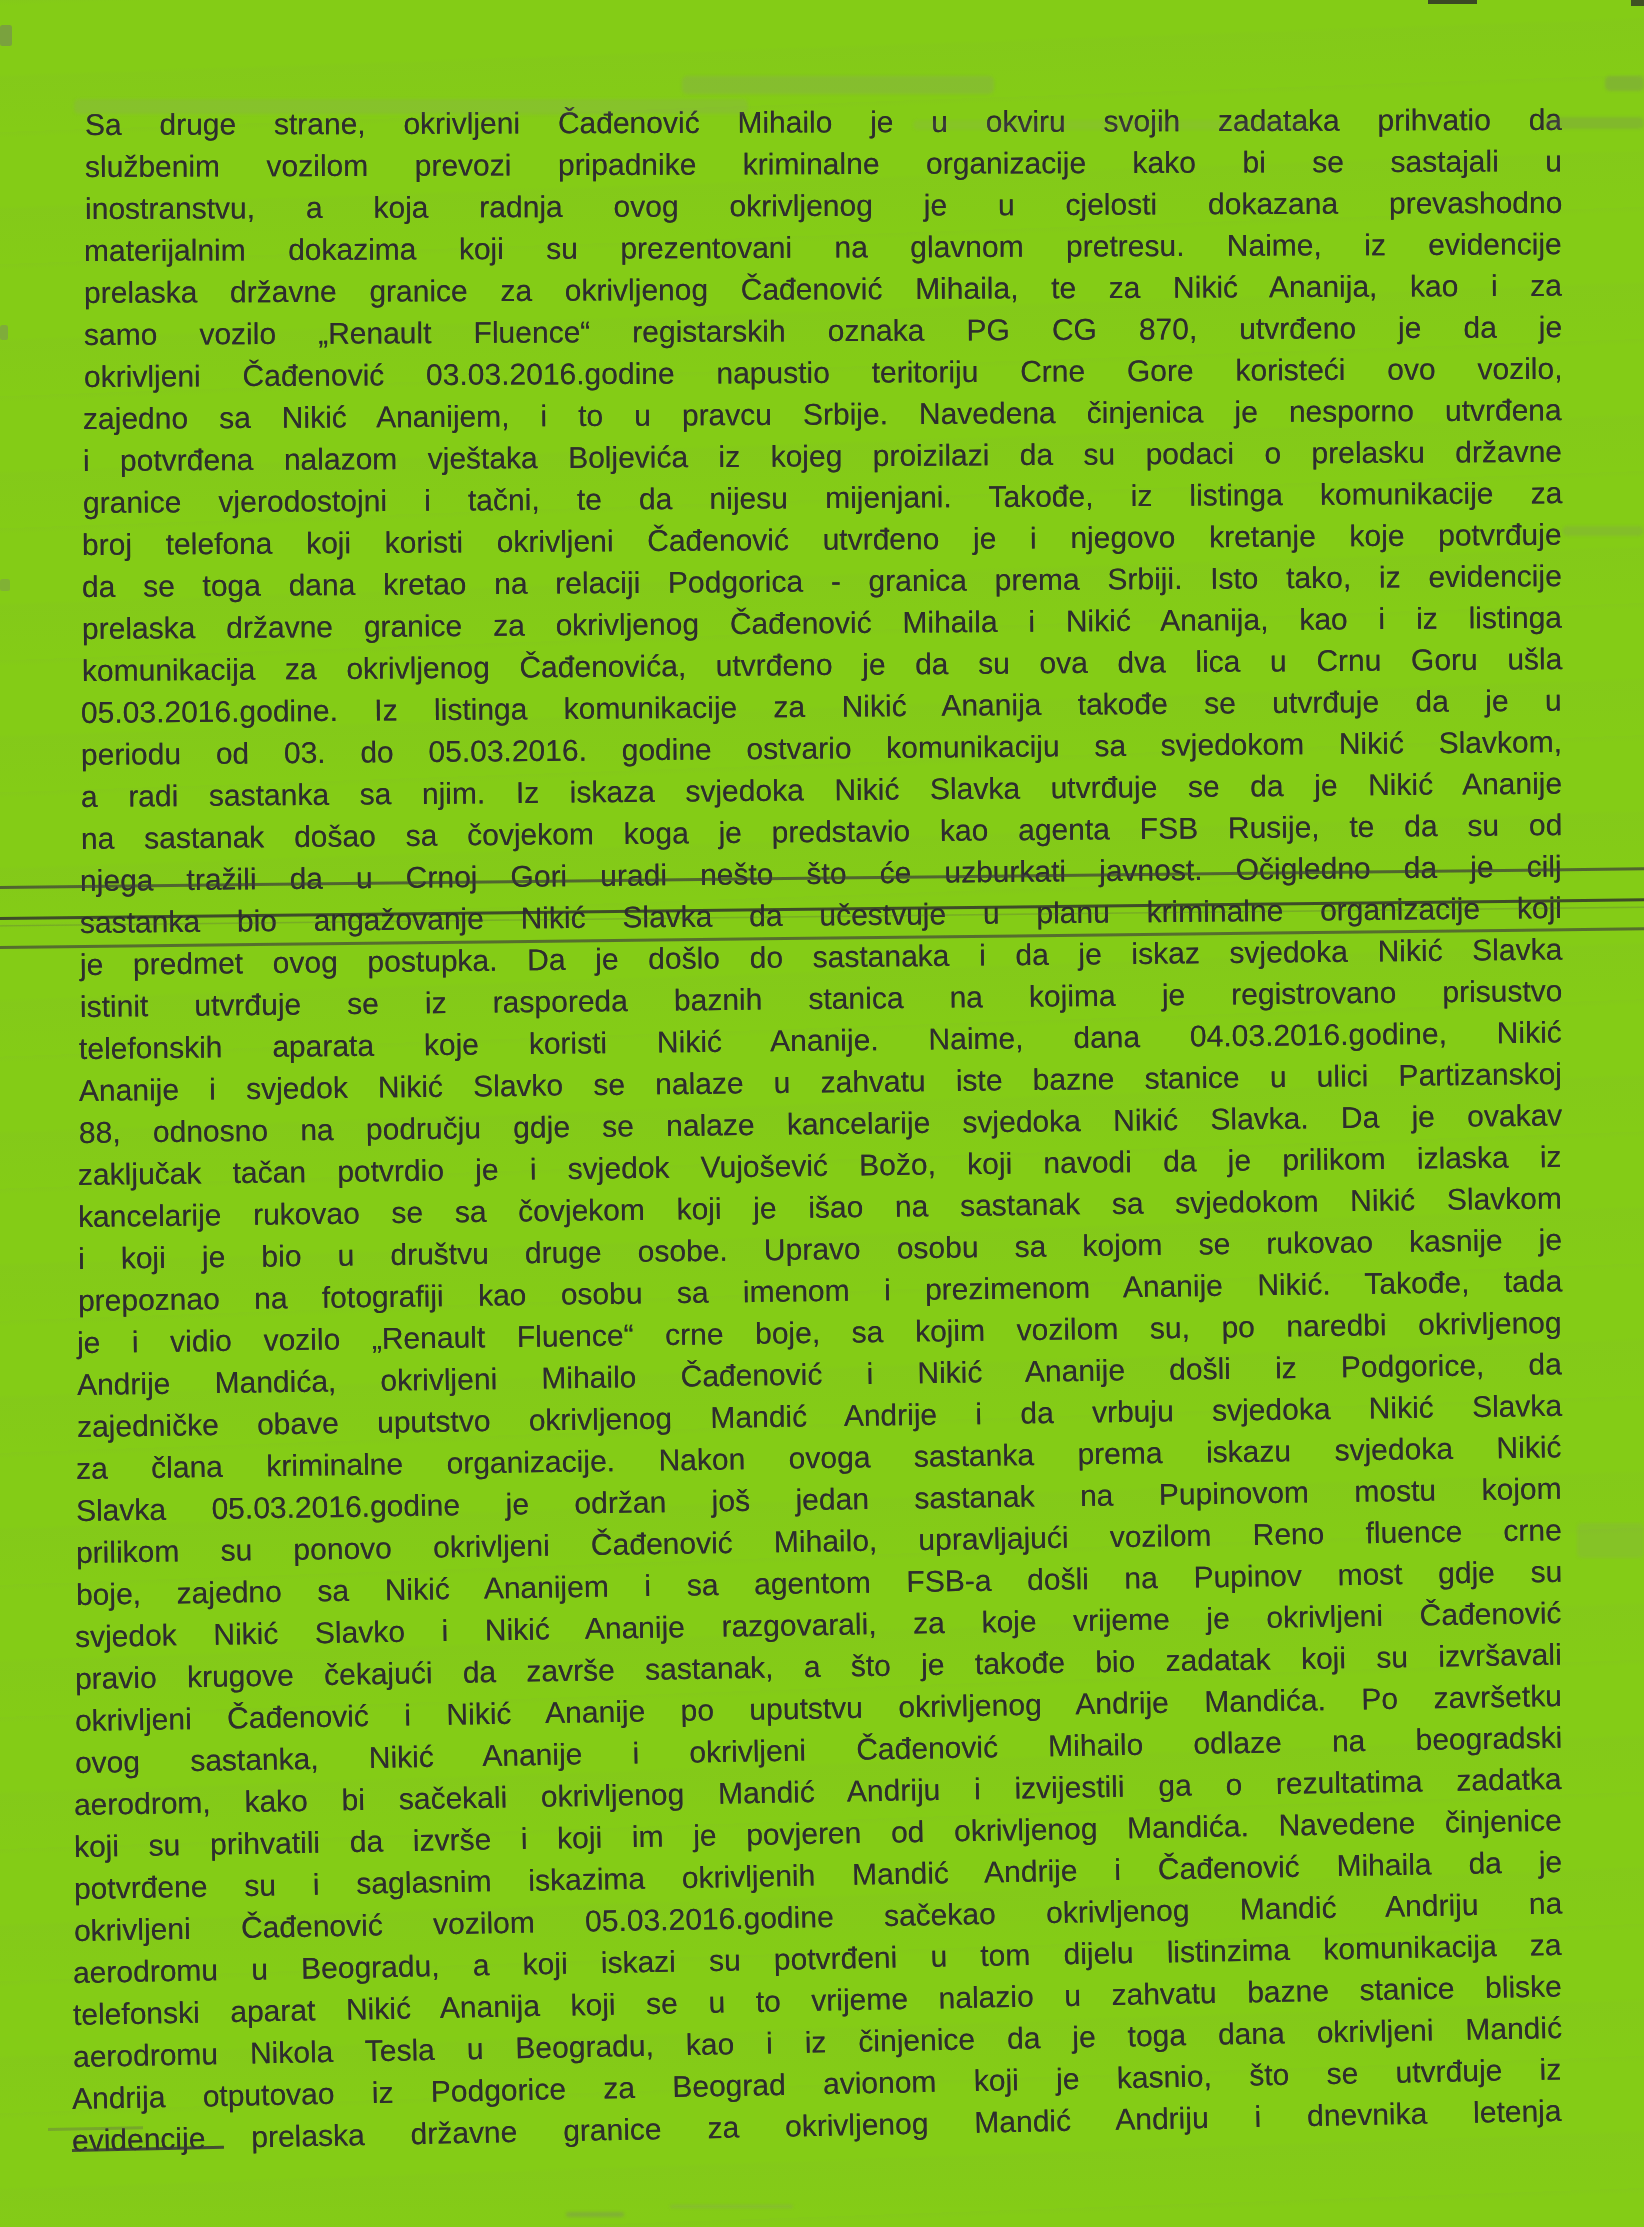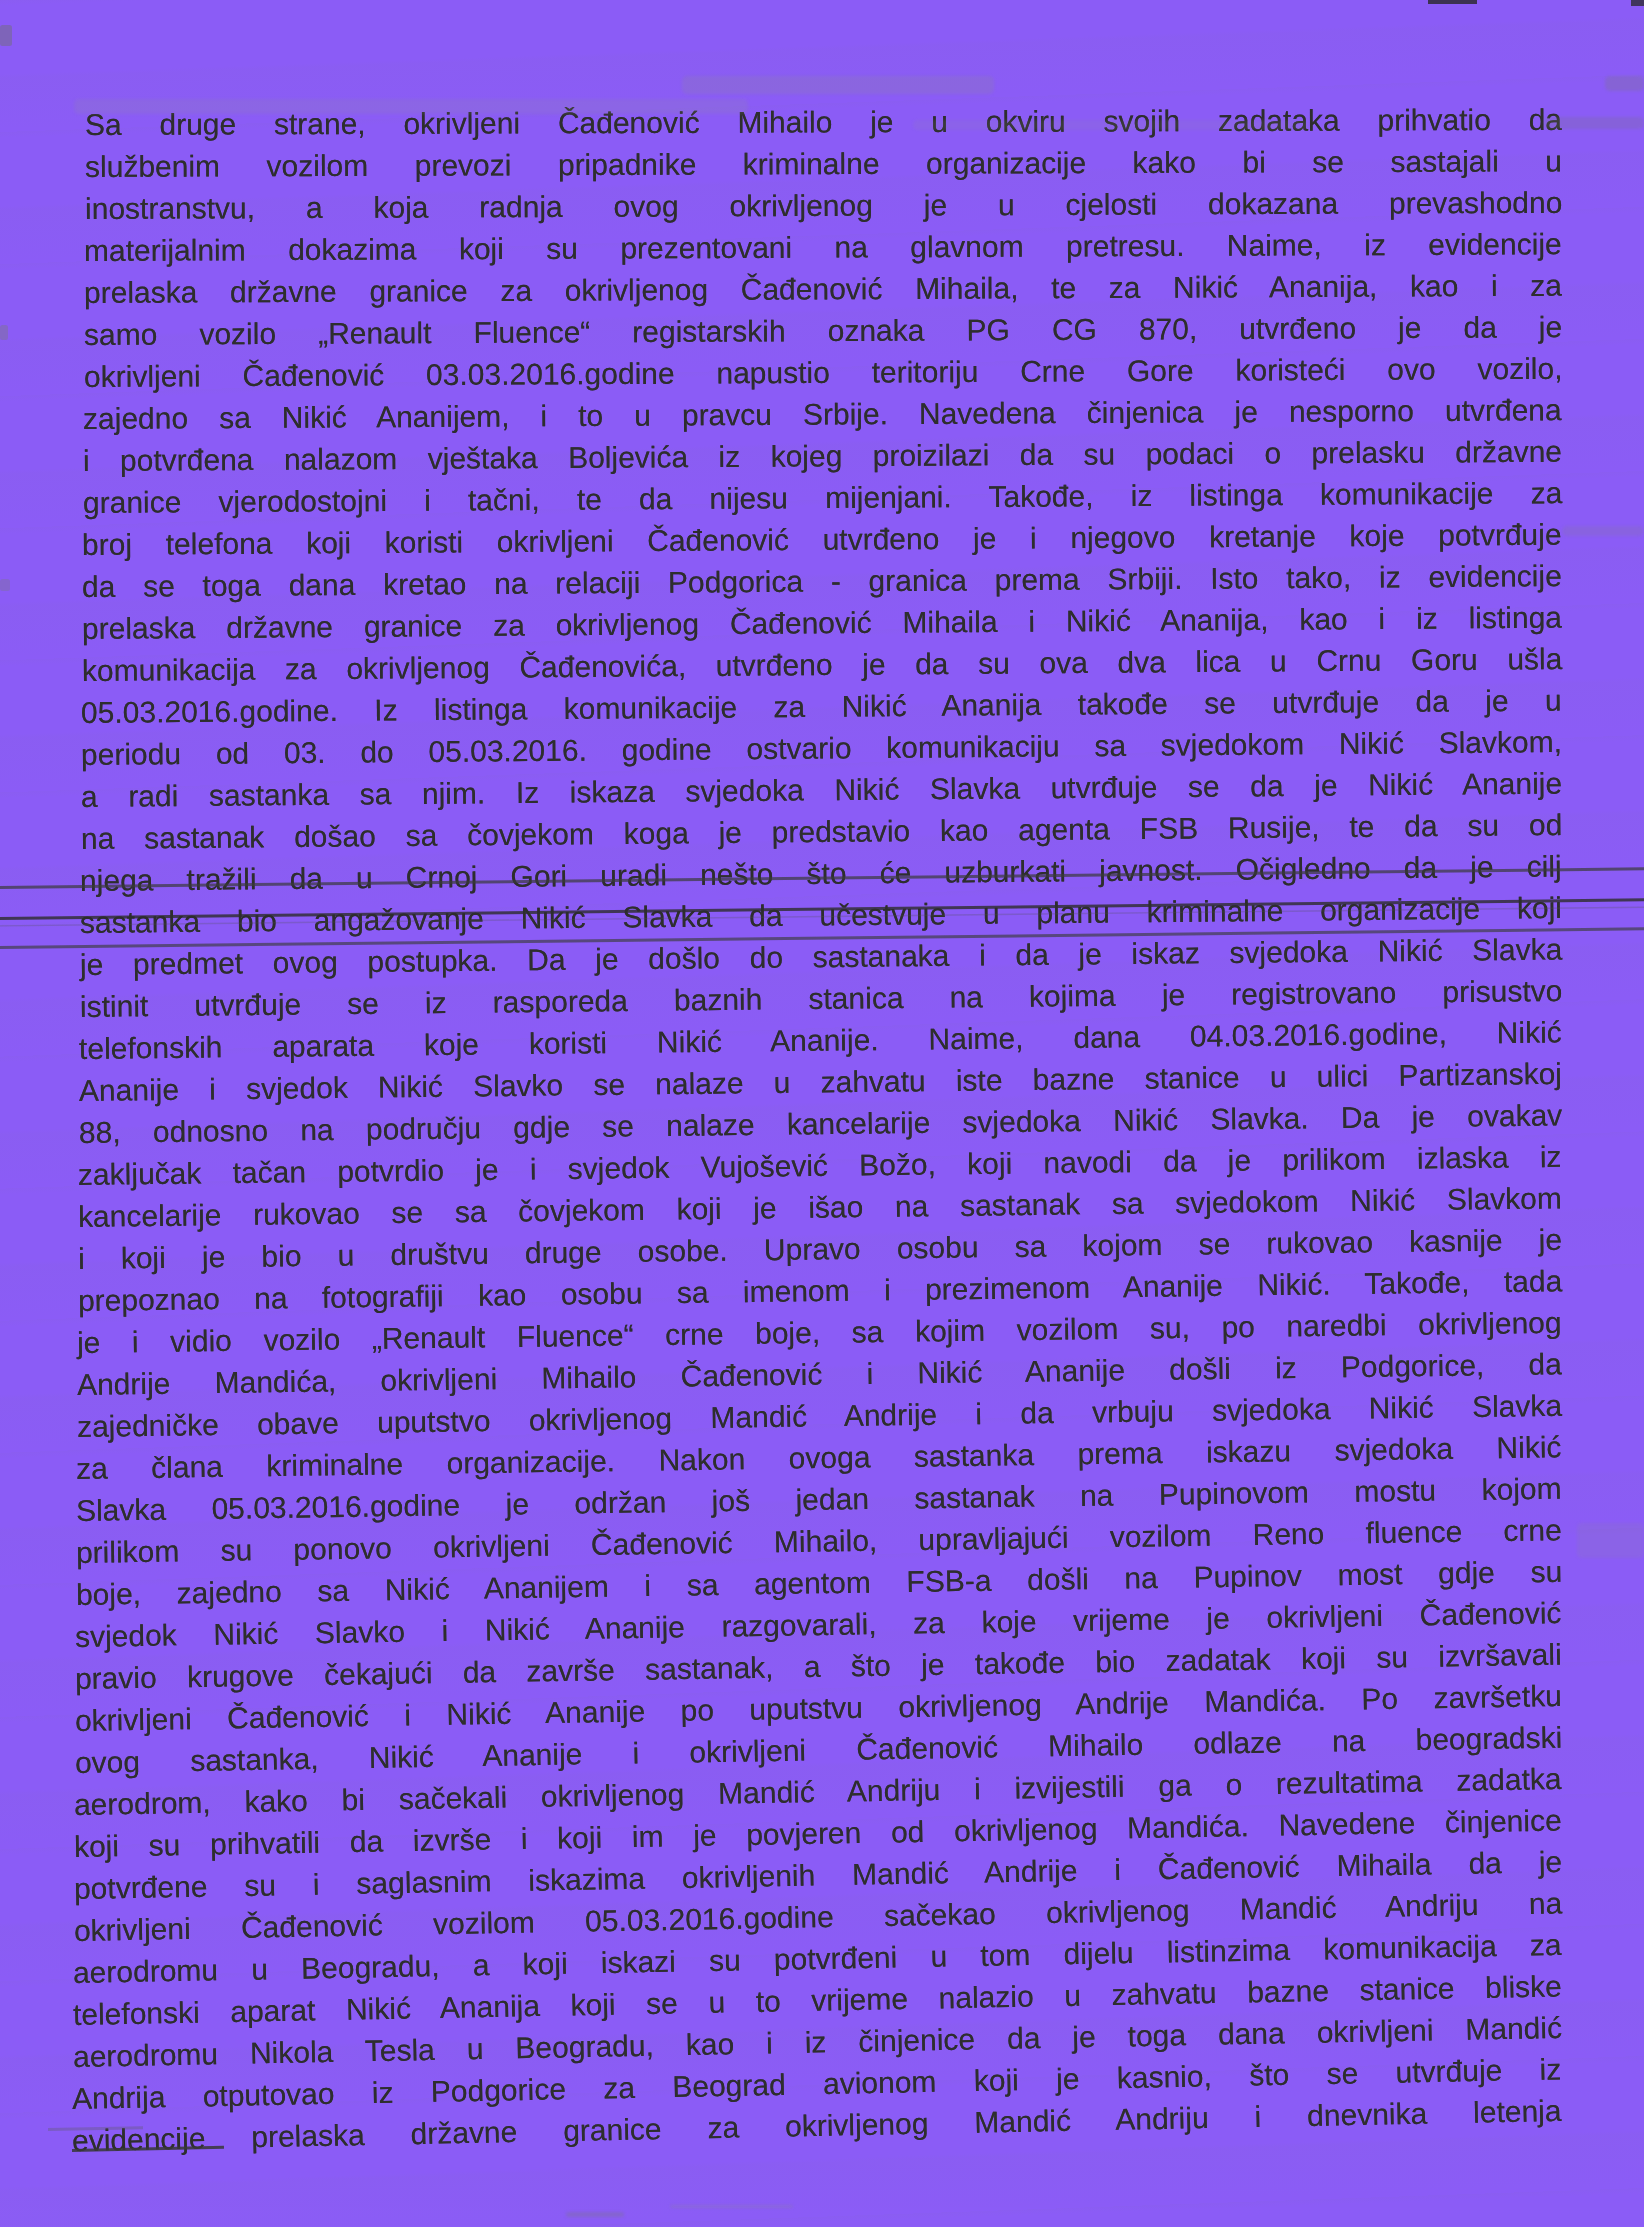--- a/index.html
+++ b/index.html
@@ -47,21 +47,21 @@
     background: rgba(52,52,52,0.78);
   }
   .scan-line.l1 { top: 886px; height: 2.5px; background: rgba(58,58,58,0.7); }
   .scan-line.l2 { top: 917px; height: 3.3px; background: rgba(45,45,45,0.8); box-shadow: 0 7.4px 0 -0.8px rgba(80,80,80,0.25); }
   .scan-line.l3 { top: 946px; height: 2.5px; background: rgba(60,60,60,0.65); }
   .smudge { filter: blur(1.6px); border-radius: 5px; }
 </style>
 </head>
 <body>
 
-<div class="page" style="background: #8b5cf6;">
+<div class="page" style="background: #84cc16;">
 
   <div class="page-text">
       <div class="tline" style="transform: rotate(-0.2deg); margin-left: 13px;">Sa druge strane, okrivljeni Čađenović Mihailo je u okviru svojih zadataka prihvatio da</div>
       <div class="tline" style="transform: rotate(-0.22deg); margin-left: 13px;">službenim vozilom prevozi pripadnike kriminalne organizacije kako bi se sastajali u</div>
       <div class="tline" style="transform: rotate(-0.24deg); margin-left: 12.6px;">inostranstvu, a koja radnja ovog okrivljenog je u cjelosti dokazana prevashodno</div>
       <div class="tline" style="transform: rotate(-0.26deg); margin-left: 12.3px;">materijalnim dokazima koji su prezentovani na glavnom pretresu. Naime, iz evidencije</div>
       <div class="tline" style="transform: rotate(-0.28deg); margin-left: 12px;">prelaska državne granice za okrivljenog Čađenović Mihaila, te za Nikić Ananija, kao i za</div>
       <div class="tline" style="transform: rotate(-0.3deg); margin-left: 11.8px;">samo vozilo „Renault Fluence“ registarskih oznaka PG CG 870, utvrđeno je da je</div>
       <div class="tline" style="transform: rotate(-0.32deg); margin-left: 11.5px;">okrivljeni Čađenović 03.03.2016.godine napustio teritoriju Crne Gore koristeći ovo vozilo,</div>
       <div class="tline" style="transform: rotate(-0.34deg); margin-left: 11.3px;">zajedno sa Nikić Ananijem, i to u pravcu Srbije. Navedena činjenica je nesporno utvrđena</div>

